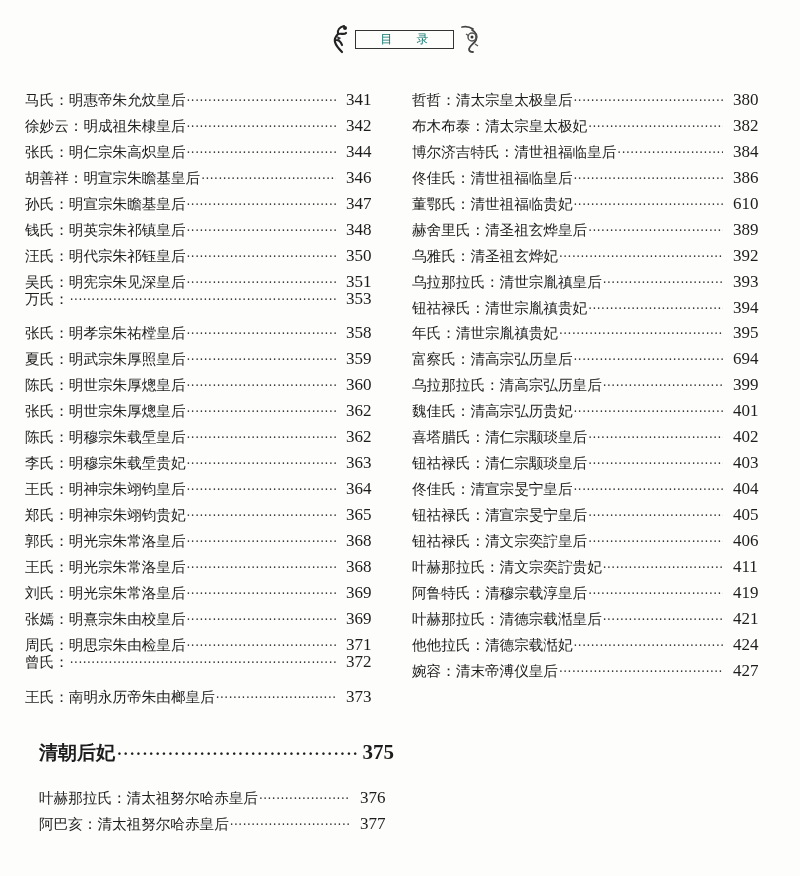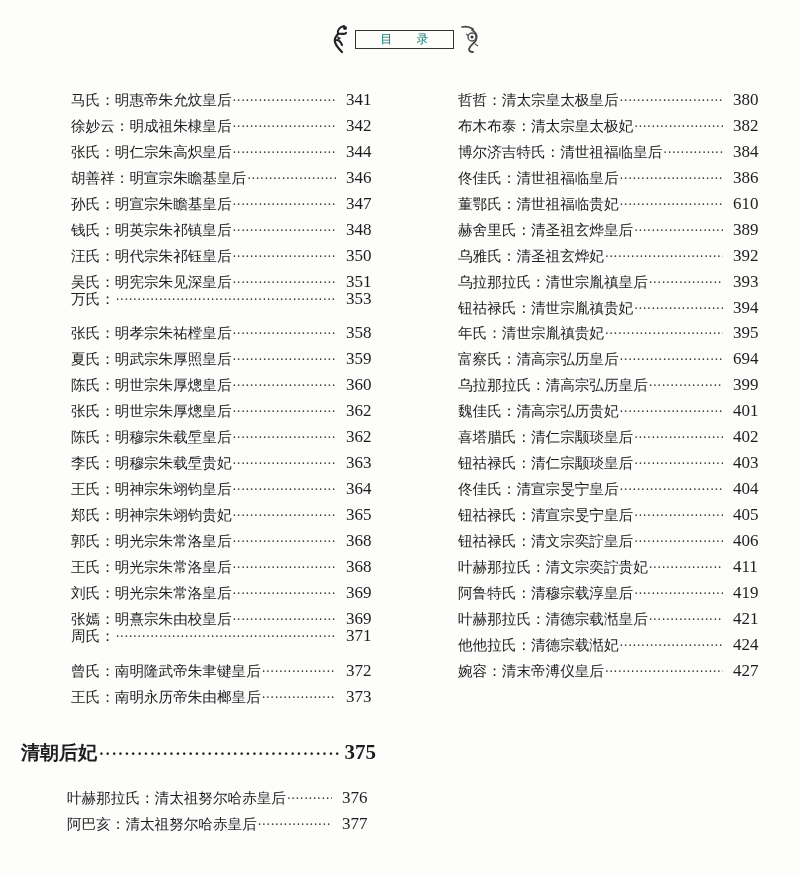--- a/index.html
+++ b/index.html
@@ -56,21 +56,21 @@
   .col.right { left: 412px; width: 355px; }
 
   .row {
     display: flex;
     align-items: baseline;
     height: 25.95px;
     font-size: 14.6px;
     line-height: 25.95px;
     white-space: nowrap;
   }
-  .row .name { flex: 0 0 auto; margin-left: 46px; }
+  .row .name { flex: 0 0 auto; }
   .row .sep { flex: 0 0 auto; }
   .row .title { flex: 0 0 auto; margin-top: 9px; }
   .row .dots {
     flex: 1 1 auto;
     overflow: hidden;
     letter-spacing: 0.5px;
     color: #333;
     font-size: 12px;
     margin: 0 2px 0 1px;
   }
@@ -80,21 +80,21 @@
   .row .page {
     flex: 0 0 auto;
     font-family: "Liberation Serif", "DejaVu Serif", serif;
     font-size: 17px;
     width: 34px;
     margin-left: 8px;
   }
 
   .section {
     position: absolute;
-    left: 21px;
+    left: 39px;
     top: 735px;
     width: 355px;
   }
   .section-head {
     display: flex;
     align-items: baseline;
     font-weight: bold;
     font-size: 19px;
     height: 34px;
     line-height: 34px;
@@ -280,27 +280,27 @@
   <div class="row">
       <span class="name">张嫣</span>
       <span class="sep">：</span>
       <span class="title">明熹宗朱由校皇后</span>
       <span class="dots"></span>
       <span class="page">369</span>
     </div>
   <div class="row">
       <span class="name">周氏</span>
       <span class="sep">：</span>
+      <span class="title">明思宗朱由检皇后</span>
       <span class="dots"></span>
       <span class="page">371</span>
     </div>
   <div class="row">
       <span class="name">曾氏</span>
       <span class="sep">：</span>
-      <span class="title">南明隆武帝朱聿键皇后</span>
       <span class="dots"></span>
       <span class="page">372</span>
     </div>
   <div class="row">
       <span class="name">王氏</span>
       <span class="sep">：</span>
       <span class="title">南明永历帝朱由榔皇后</span>
       <span class="dots"></span>
       <span class="page">373</span>
     </div>

